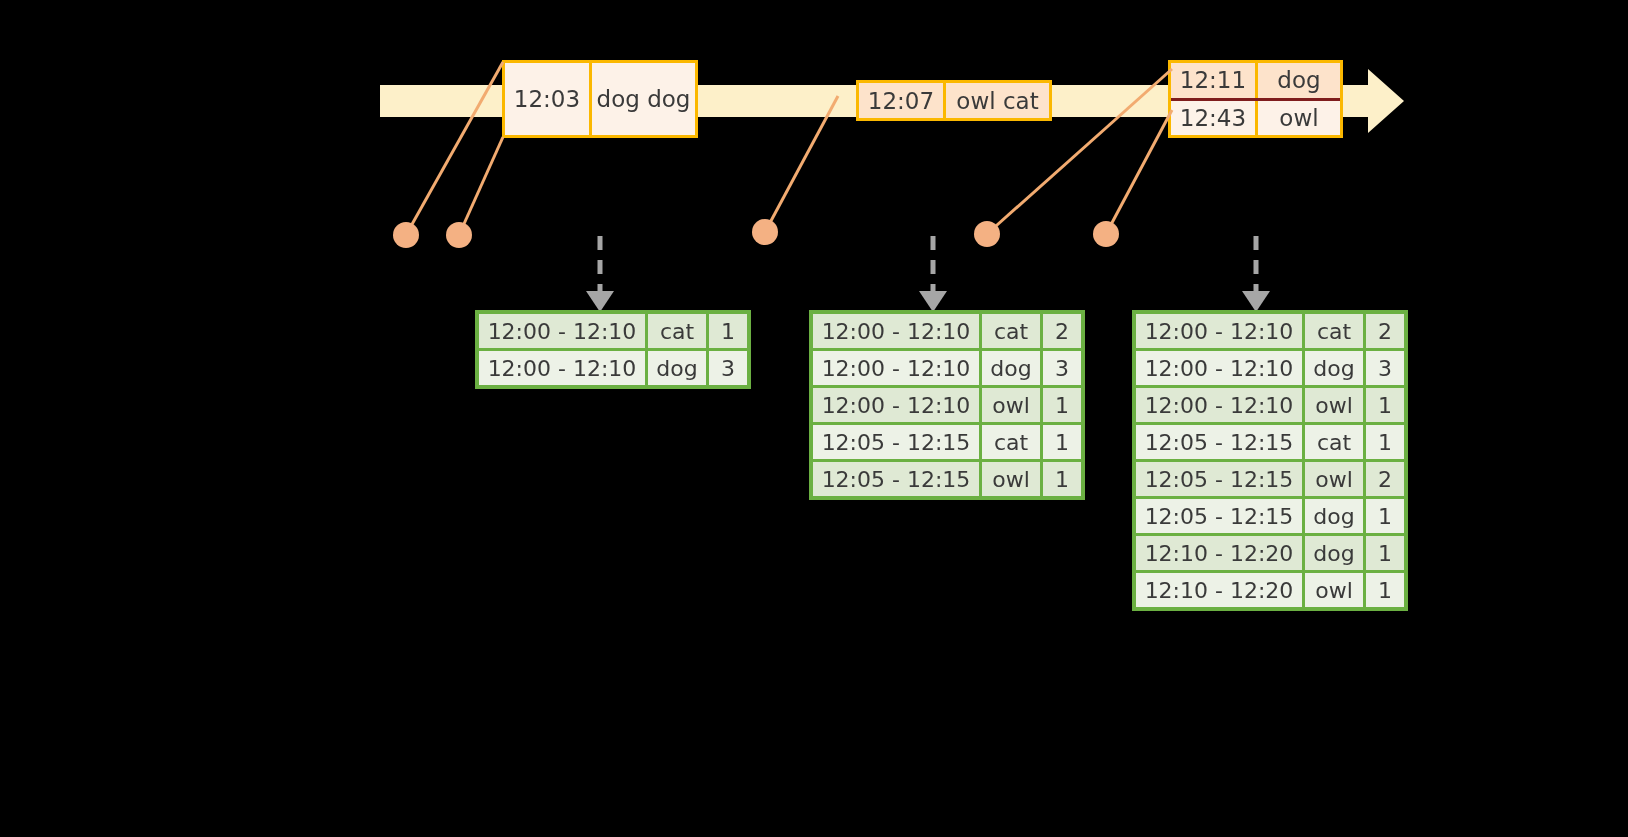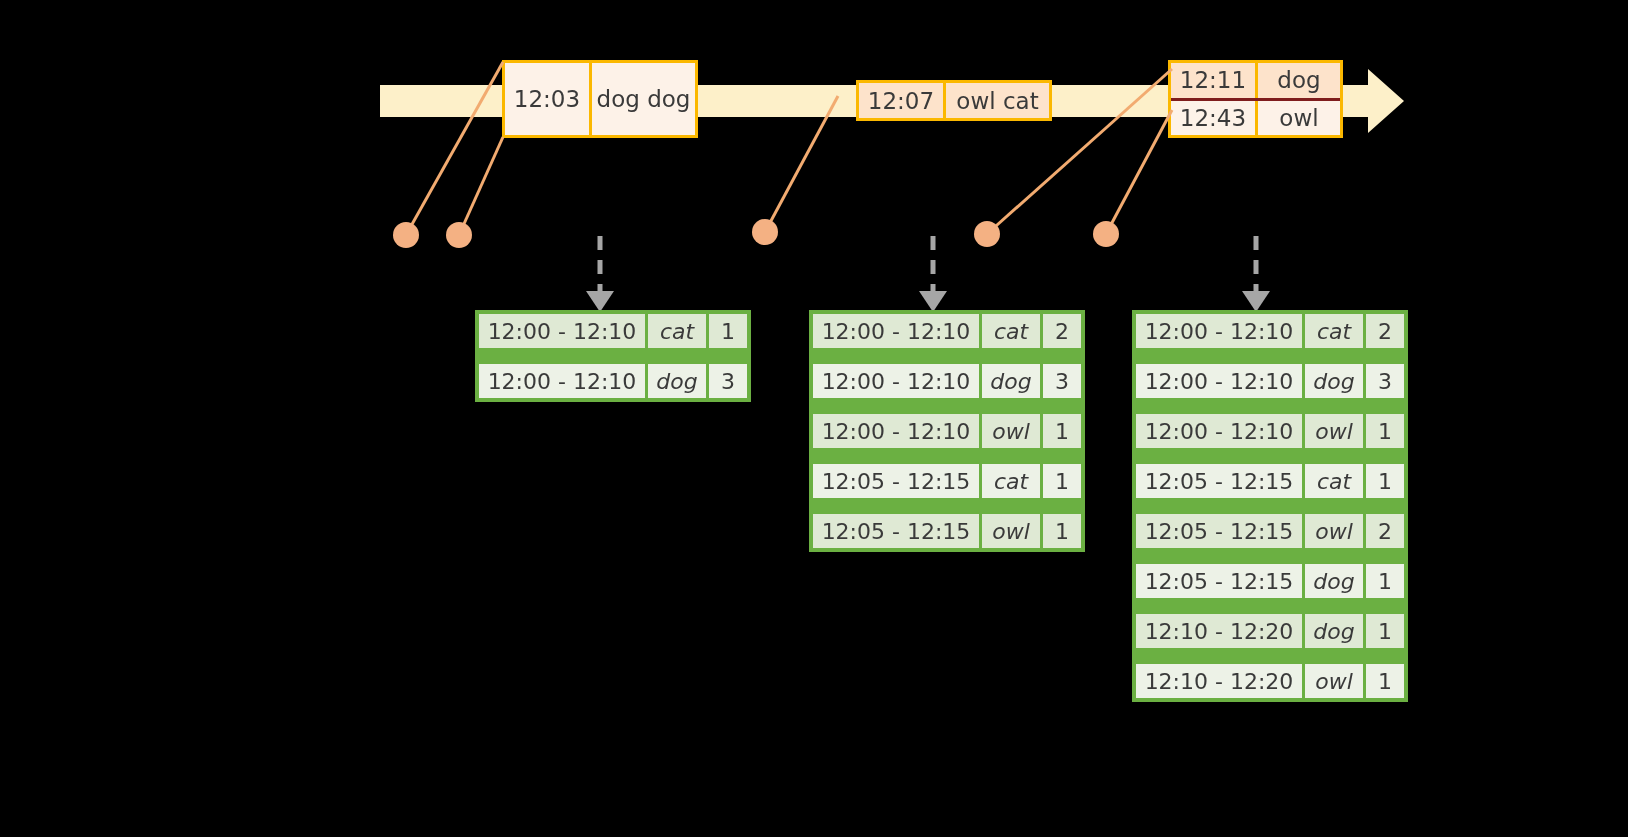--- a/index.html
+++ b/index.html
@@ -52,38 +52,38 @@
   .conn-svg{position:absolute;left:0;top:0;width:1628px;height:837px;pointer-events:none;}
 
   
   .res-table{
     position:absolute;
     border:4px solid #6bb042;
     box-sizing:border-box;
     background:#6bb042;
     display:flex;
     flex-direction:column;
-    gap:16px;
+    gap:3px;
     padding:0;
   }
   .res-row{
     display:flex;
     gap:3px;
     height:34px;
   }
   .res-cell{
     display:flex;align-items:center;justify-content:center;
     font-size:22px;color:#3a3a3a;
     background:#dfe9d4;
     box-sizing:border-box;
     white-space:nowrap;
   }
   .res-row.alt .res-cell{background:#edf2e7;}
   .res-cell.win{width:166px;}
-  .res-cell.key{width:58px;font-style:italic;}
+  .res-cell.key{width:58px;}
   .res-cell.cnt{width:38px;}
 
   .res-table.wide .res-cell.win{width:166px;}
   .res-table.wide .res-cell.key{width:58px;}
   .res-table.wide .res-cell.cnt{width:38px;}
 </style>
 </head>
 <body>
 
 <div id="stage">

